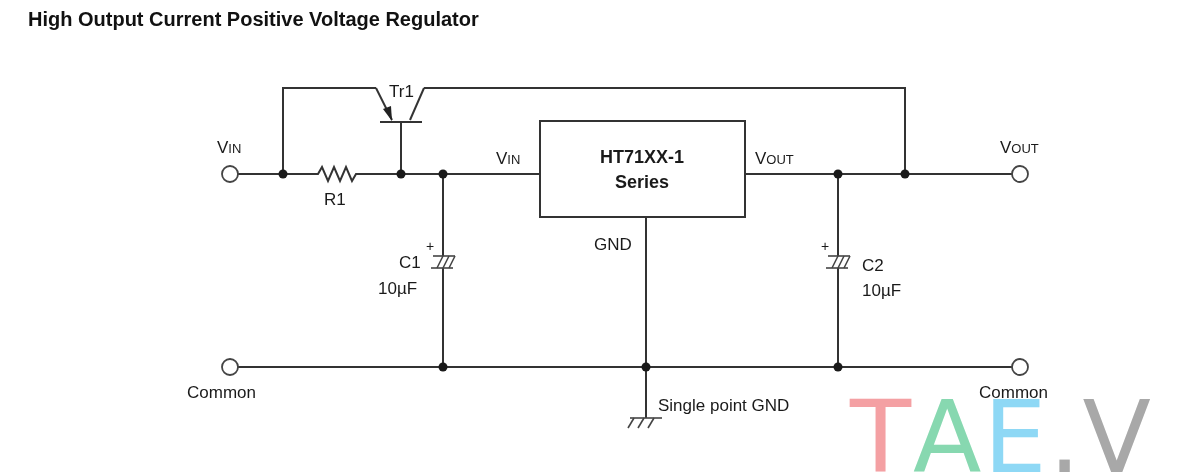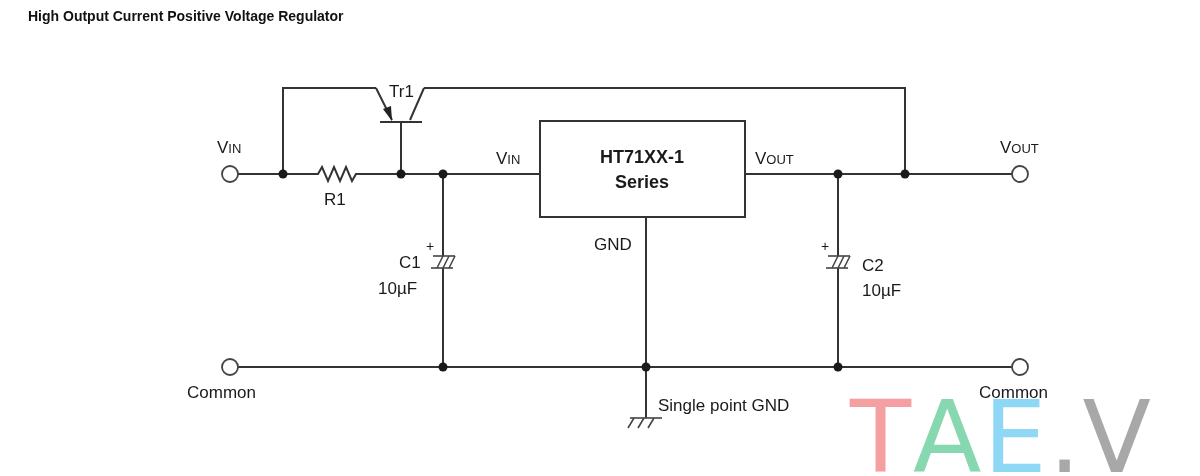--- a/index.html
+++ b/index.html
@@ -1,17 +1,17 @@
 <!DOCTYPE html>
 <html><head>
 <meta charset="utf-8">
 <style>
   html, body { margin: 0; padding: 0; background: #ffffff; }
   body { width: 1200px; height: 476px; position: relative; overflow: hidden; font-family: "Liberation Sans", sans-serif; }
-  .title { position: absolute; left: 28px; top: 8px; font-size: 14px; font-weight: bold; color: #111; letter-spacing: 0px; }
+  .title { position: absolute; left: 28px; top: 8px; font-size: 20px; font-weight: bold; color: #111; letter-spacing: 0px; }
   svg { position: absolute; left: 0; top: 0; }
   .lbl { font-family: "Liberation Sans", sans-serif; fill: #1a1a1a; }
   .watermark { position: absolute; left: 850px; top: 388px; font-family: "DejaVu Sans", sans-serif; font-size: 100px; font-weight: normal; letter-spacing: 2px; line-height: 1; }
   .watermark span { display: inline-block; }
 </style>
 </head>
 <body>
 
 <div class="title">High Output Current Positive Voltage Regulator</div>
 

